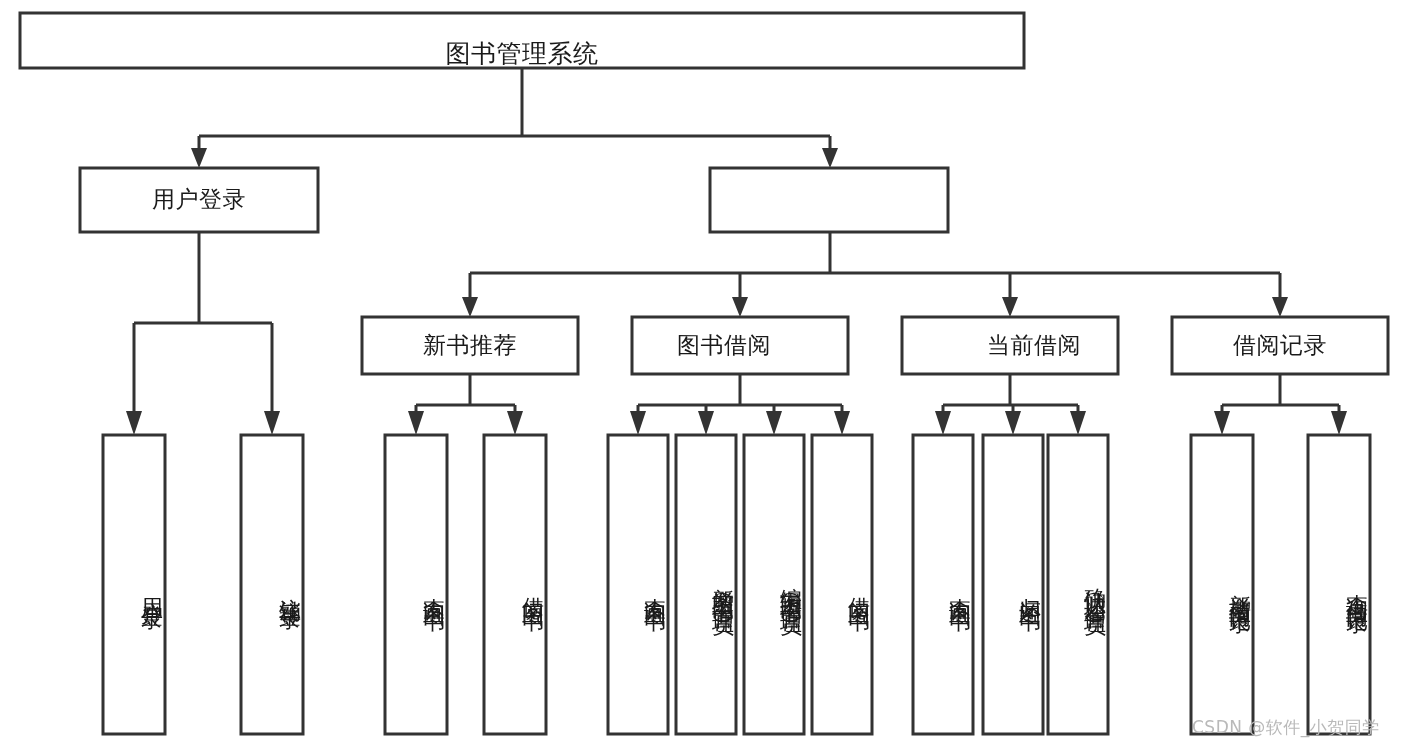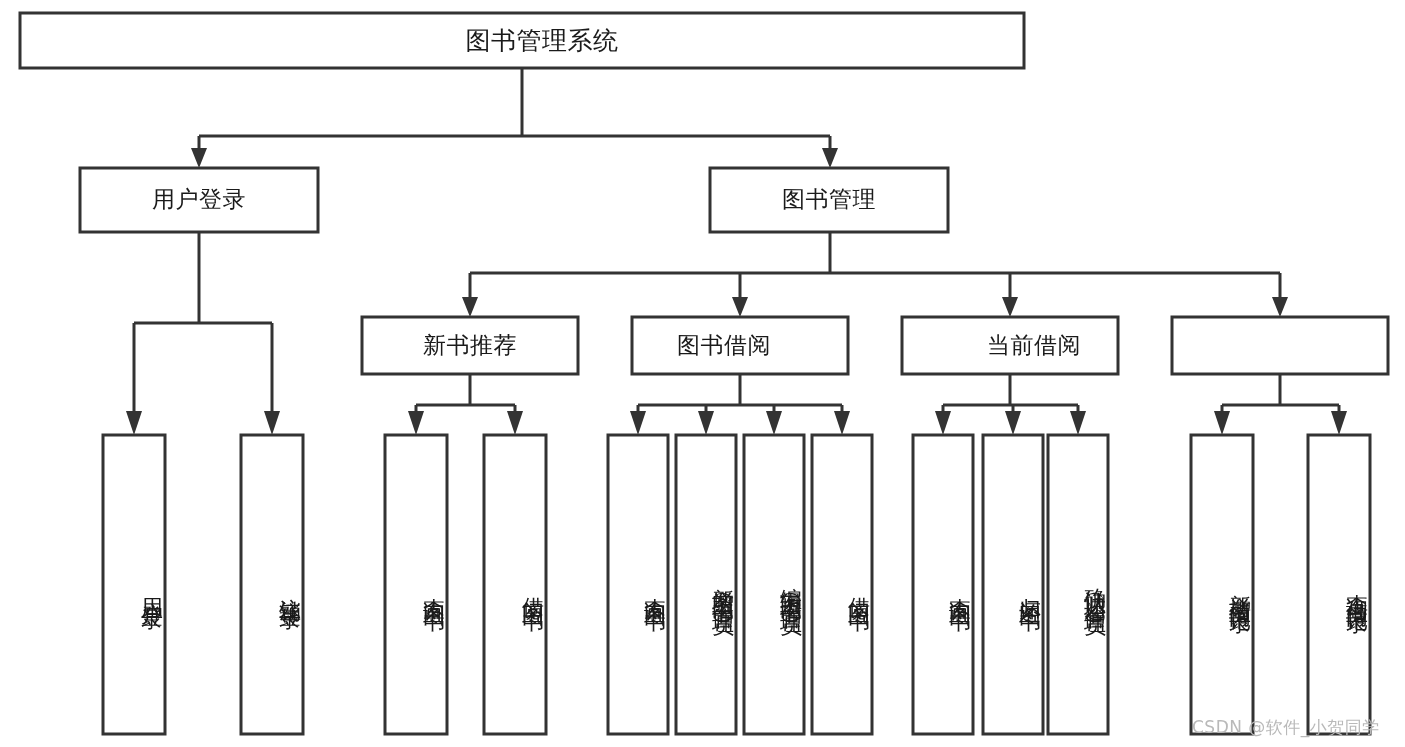--- a/index.html
+++ b/index.html
@@ -163,28 +163,28 @@
     <polygon class="arrow-head" points="1070,411 1086,411 1078,435"></polygon>
 
     <path class="connector" d="M 1280 374 L 1280 405"></path>
     <path class="connector" d="M 1222 405 L 1339 405"></path>
     <path class="connector" d="M 1222 405 L 1222 413"></path>
     <path class="connector" d="M 1339 405 L 1339 413"></path>
     <polygon class="arrow-head" points="1214,411 1230,411 1222,435"></polygon>
     <polygon class="arrow-head" points="1331,411 1347,411 1339,435"></polygon>
   </svg>
 
-  <div class="node-label" style="left:20px; top:13px; width:1004px; height:55px; font-size:25px;margin-left:20px;">图书管理系统</div>
+  <div class="node-label" style="left:20px; top:26px; width:1004px; height:55px; font-size:25px;">图书管理系统</div>
 
   <div class="node-label" style="left:80px; top:168px; width:238px; height:64px;">用户登录</div>
-  <div class="node-label" style="left:710px; top:168px; width:238px; height:64px;">图书管理</div>
 
   <div class="node-label" style="left:362px; top:317px; width:216px; height:57px;text-align:right;">新书推荐</div>
   <div class="node-label" style="left:632px; top:317px; width:184px; height:57px;">图书借阅</div>
   <div class="node-label" style="left:902px; top:317px; width:216px; height:57px;margin-left:24px;">当前借阅</div>
+  <div class="node-label" style="left:1172px; top:317px; width:216px; height:57px;">借阅记录</div>
 
   <div class="node-label vertical" style="left:103px; top:445px; width:62px; height:280px;">用户登录</div>
   <div class="node-label vertical" style="left:241px; top:445px; width:62px; height:280px;">注销登录</div>
 
   <div class="node-label vertical" style="left:385px; top:445px; width:62px; height:280px;">查询图书</div>
   <div class="node-label vertical" style="left:484px; top:445px; width:62px; height:280px;">借阅图书</div>
 
   <div class="node-label vertical" style="left:608px; top:445px; width:60px; height:280px;">查询图书</div>
   <div class="node-label vertical" style="left:676px; top:440px; width:60px; height:290px;">新增图书（管理员）</div>
   <div class="node-label vertical" style="left:744px; top:440px; width:60px; height:290px;">编辑图书（管理员）</div>

